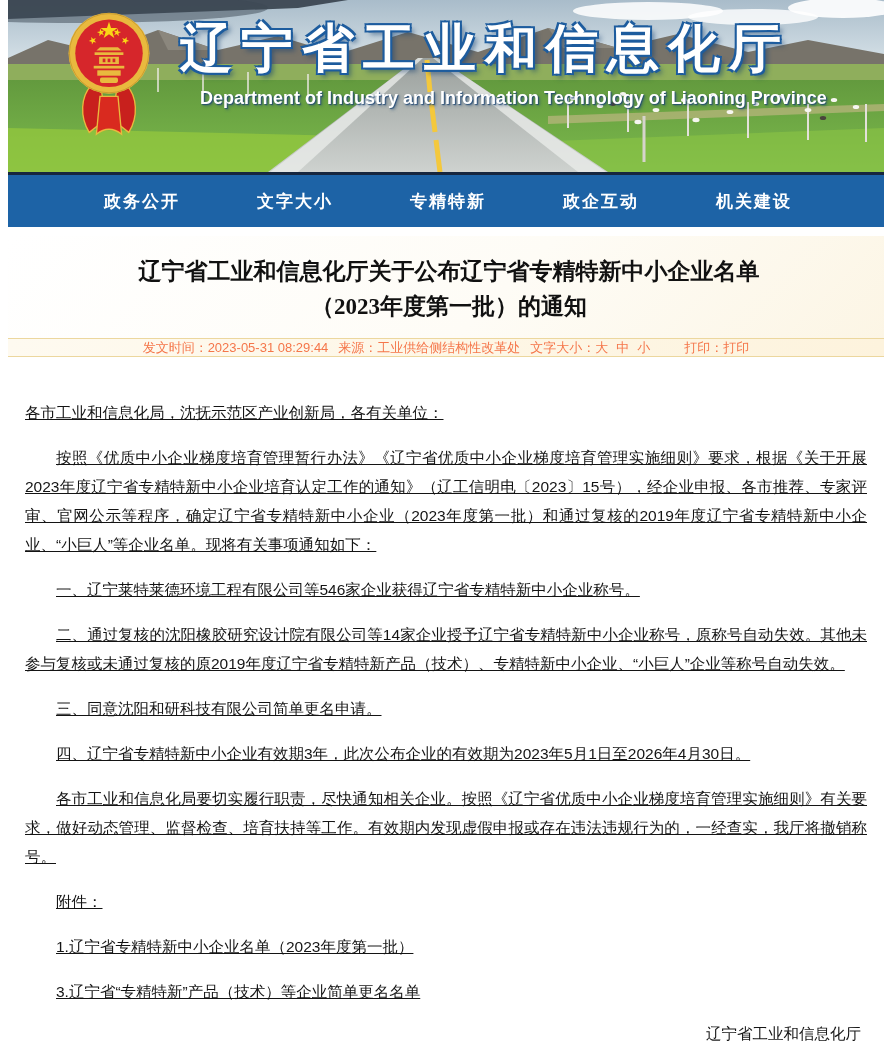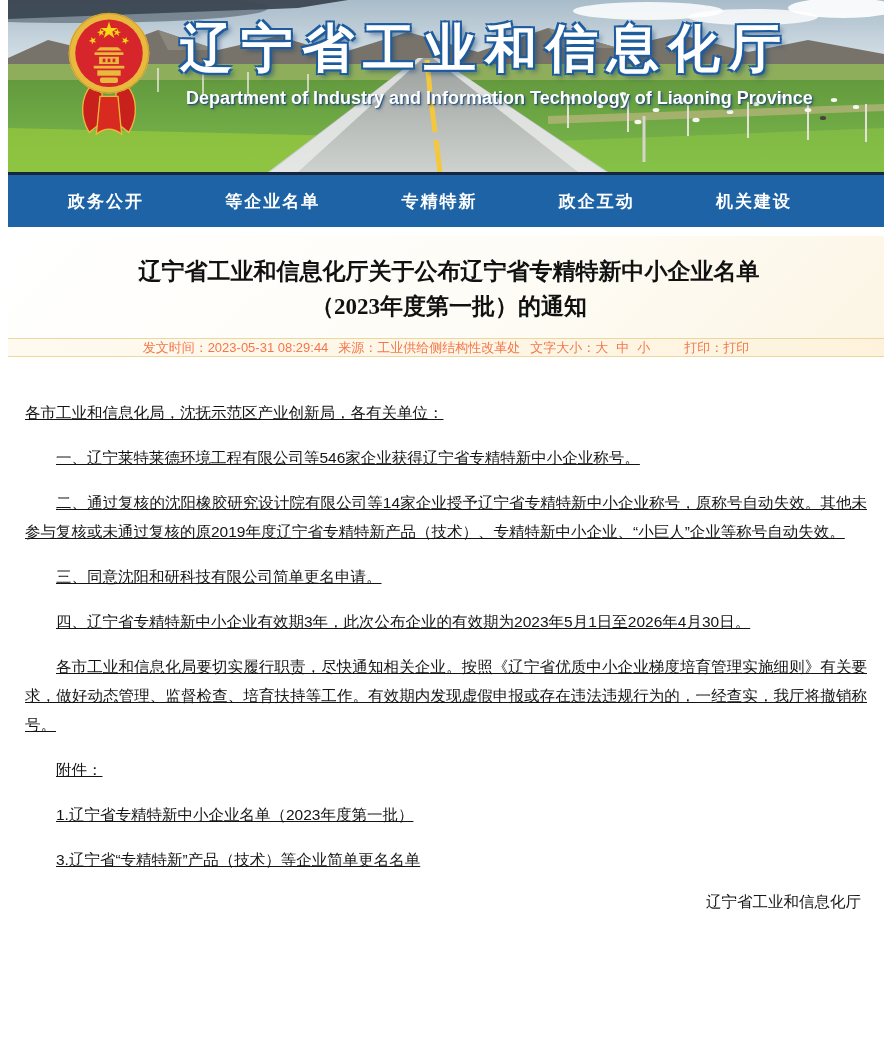--- a/index.html
+++ b/index.html
@@ -15,30 +15,30 @@
   .banner { position:relative; width:876px; height:172px; overflow:hidden; background:#c6d4dd; }
   .banner svg.photo { position:absolute; inset:0; display:block; }
   .emblem { position:absolute; left:56px; top:6px; width:90px; height:134px; }
   .emblem svg { width:100%; height:100%; display:block; }
   .site-title-cn {
     position:absolute; left:172px; top:14px;
     font-size:52px; font-weight:bold; letter-spacing:9px; color:#ffffff; white-space:nowrap;
     text-shadow:2px 2px 0 #1d5c9e,-2px 2px 0 #1d5c9e,2px -2px 0 #1d5c9e,-2px -2px 0 #1d5c9e,4px 4px 5px rgba(16,60,110,.55);
   }
   .site-title-en {
-    position:absolute; left:178px; top:88px;
+    position:absolute; left:192px; top:88px;
     font-size:18px; font-weight:bold; color:#ffffff; white-space:nowrap;
     text-shadow:1px 1px 1px rgba(30,70,115,.85), 2px 2px 3px rgba(30,70,115,.5);
   }
   .banner-divider { height:3px; background:#16263e; width:876px; }
 
   
   .navbar {
     height:52px; background:#1d63a6; display:flex; align-items:center;
-    justify-content:space-between; padding:0 92px 0 60px;
+    justify-content:space-between; padding:0 92px 0 96px;
   }
   .nav-item {
     color:#ffffff; font-size:17px; font-weight:bold; letter-spacing:2px;
     cursor:pointer; white-space:nowrap;
   }
 
   
   .title-panel {
     margin-top:9px;
     background:linear-gradient(135deg,#ffffff 0%,#fefcf6 55%,#fcf5e4 100%);
@@ -179,21 +179,21 @@
     </div>
 
     <div class="site-title-cn">辽宁省工业和信息化厅</div>
     <div class="site-title-en">Department of Industry and Information Technology of Liaoning Province</div>
   </header>
 
   <div class="banner-divider"></div>
 
   <nav class="navbar">
     <div class="nav-item">政务公开</div>
-    <div class="nav-item">等企业名单</div>
+    <div class="nav-item">文字大小</div>
     <div class="nav-item">专精特新</div>
     <div class="nav-item">政企互动</div>
     <div class="nav-item">机关建设</div>
   </nav>
 
   <section class="title-panel">
     <h1 class="doc-title">
       <span>辽宁省工业和信息化厅关于公布辽宁省专精特新中小企业名单</span><br>
       <span>（2023年度第一批）的通知</span>
     </h1>
@@ -207,20 +207,21 @@
       <span class="meta-size">中</span>
       <span class="meta-size">小</span>
       <span class="meta-gap"></span>
       <span class="meta-label">打印：</span>
       <span class="meta-print">打印</span>
     </div>
   </section>
 
   <article class="content">
     <p>各市工业和信息化局，沈抚示范区产业创新局，各有关单位：</p>
+    <p class="indent">按照《优质中小企业梯度培育管理暂行办法》《辽宁省优质中小企业梯度培育管理实施细则》要求，根据《关于开展2023年度辽宁省专精特新中小企业培育认定工作的通知》（辽工信明电〔2023〕15号），经企业申报、各市推荐、专家评审、官网公示等程序，确定辽宁省专精特新中小企业（2023年度第一批）和通过复核的2019年度辽宁省专精特新中小企业、“小巨人”等企业名单。现将有关事项通知如下：</p>
     <p class="indent">一、辽宁莱特莱德环境工程有限公司等546家企业获得辽宁省专精特新中小企业称号。</p>
     <p class="indent">二、通过复核的沈阳橡胶研究设计院有限公司等14家企业授予辽宁省专精特新中小企业称号，原称号自动失效。其他未参与复核或未通过复核的原2019年度辽宁省专精特新产品（技术）、专精特新中小企业、“小巨人”企业等称号自动失效。</p>
     <p class="indent">三、同意沈阳和研科技有限公司简单更名申请。</p>
     <p class="indent">四、辽宁省专精特新中小企业有效期3年，此次公布企业的有效期为2023年5月1日至2026年4月30日。</p>
     <p class="indent">各市工业和信息化局要切实履行职责，尽快通知相关企业。按照《辽宁省优质中小企业梯度培育管理实施细则》有关要求，做好动态管理、监督检查、培育扶持等工作。有效期内发现虚假申报或存在违法违规行为的，一经查实，我厅将撤销称号。</p>
     <p class="indent">附件：</p>
     <p class="indent attachment-item">1.辽宁省专精特新中小企业名单（2023年度第一批）</p>
     <p class="indent attachment-item">3.辽宁省“专精特新”产品（技术）等企业简单更名名单</p>
     <div class="sig-block">
       <div class="sig-line">辽宁省工业和信息化厅</div>

